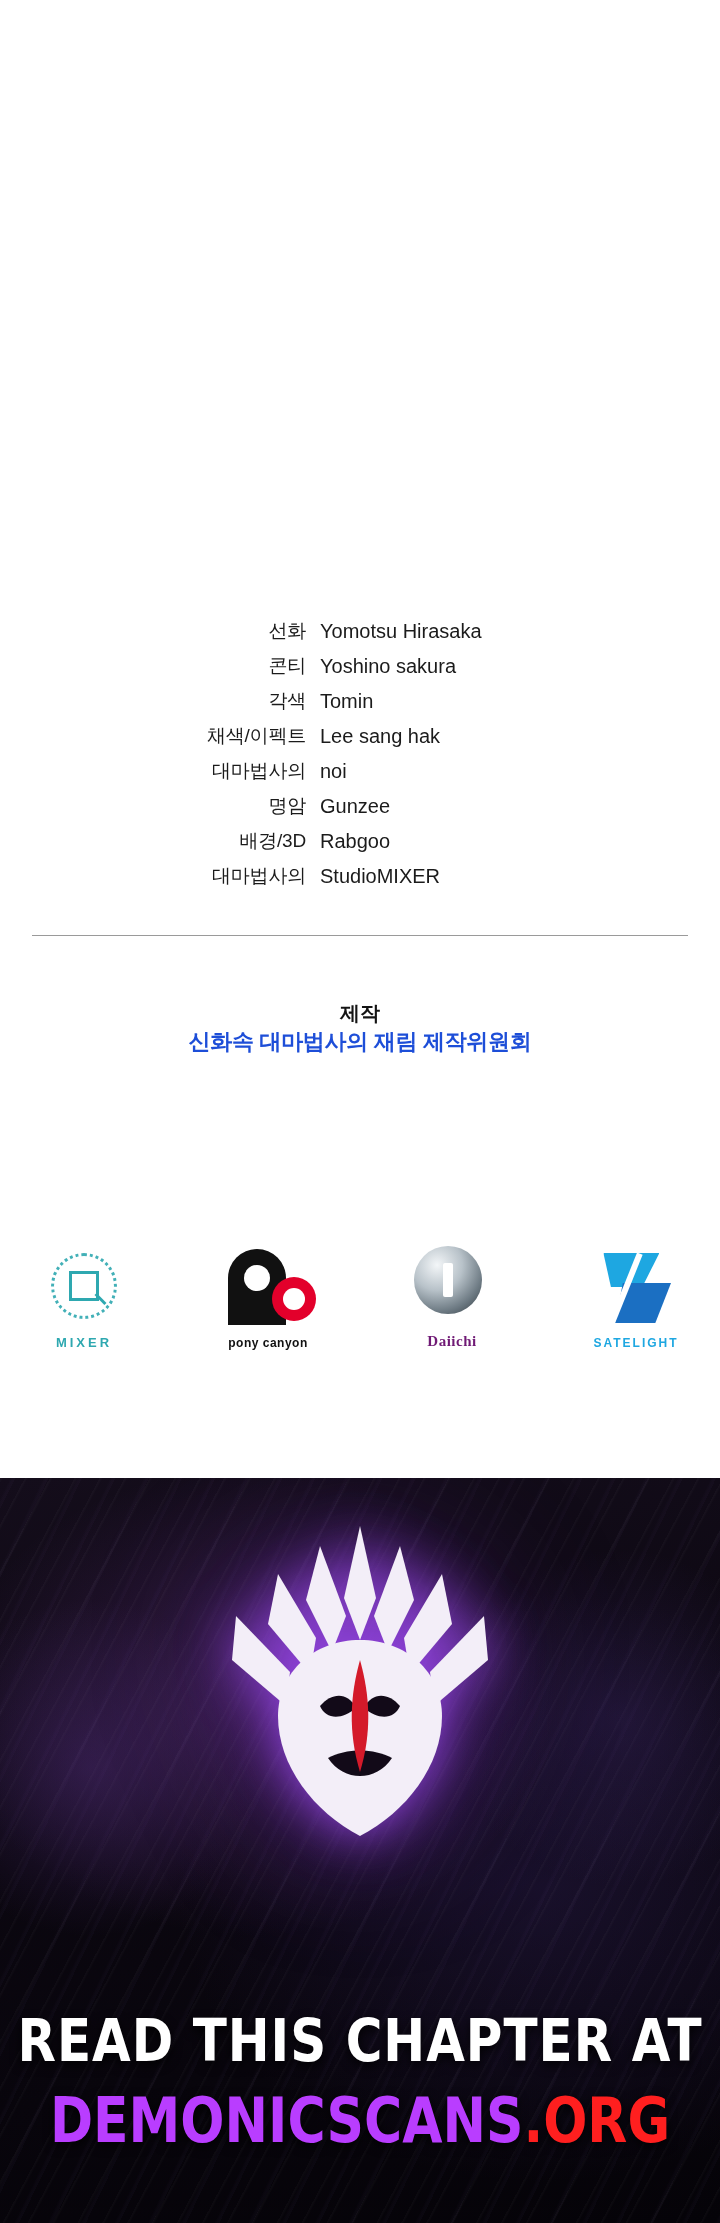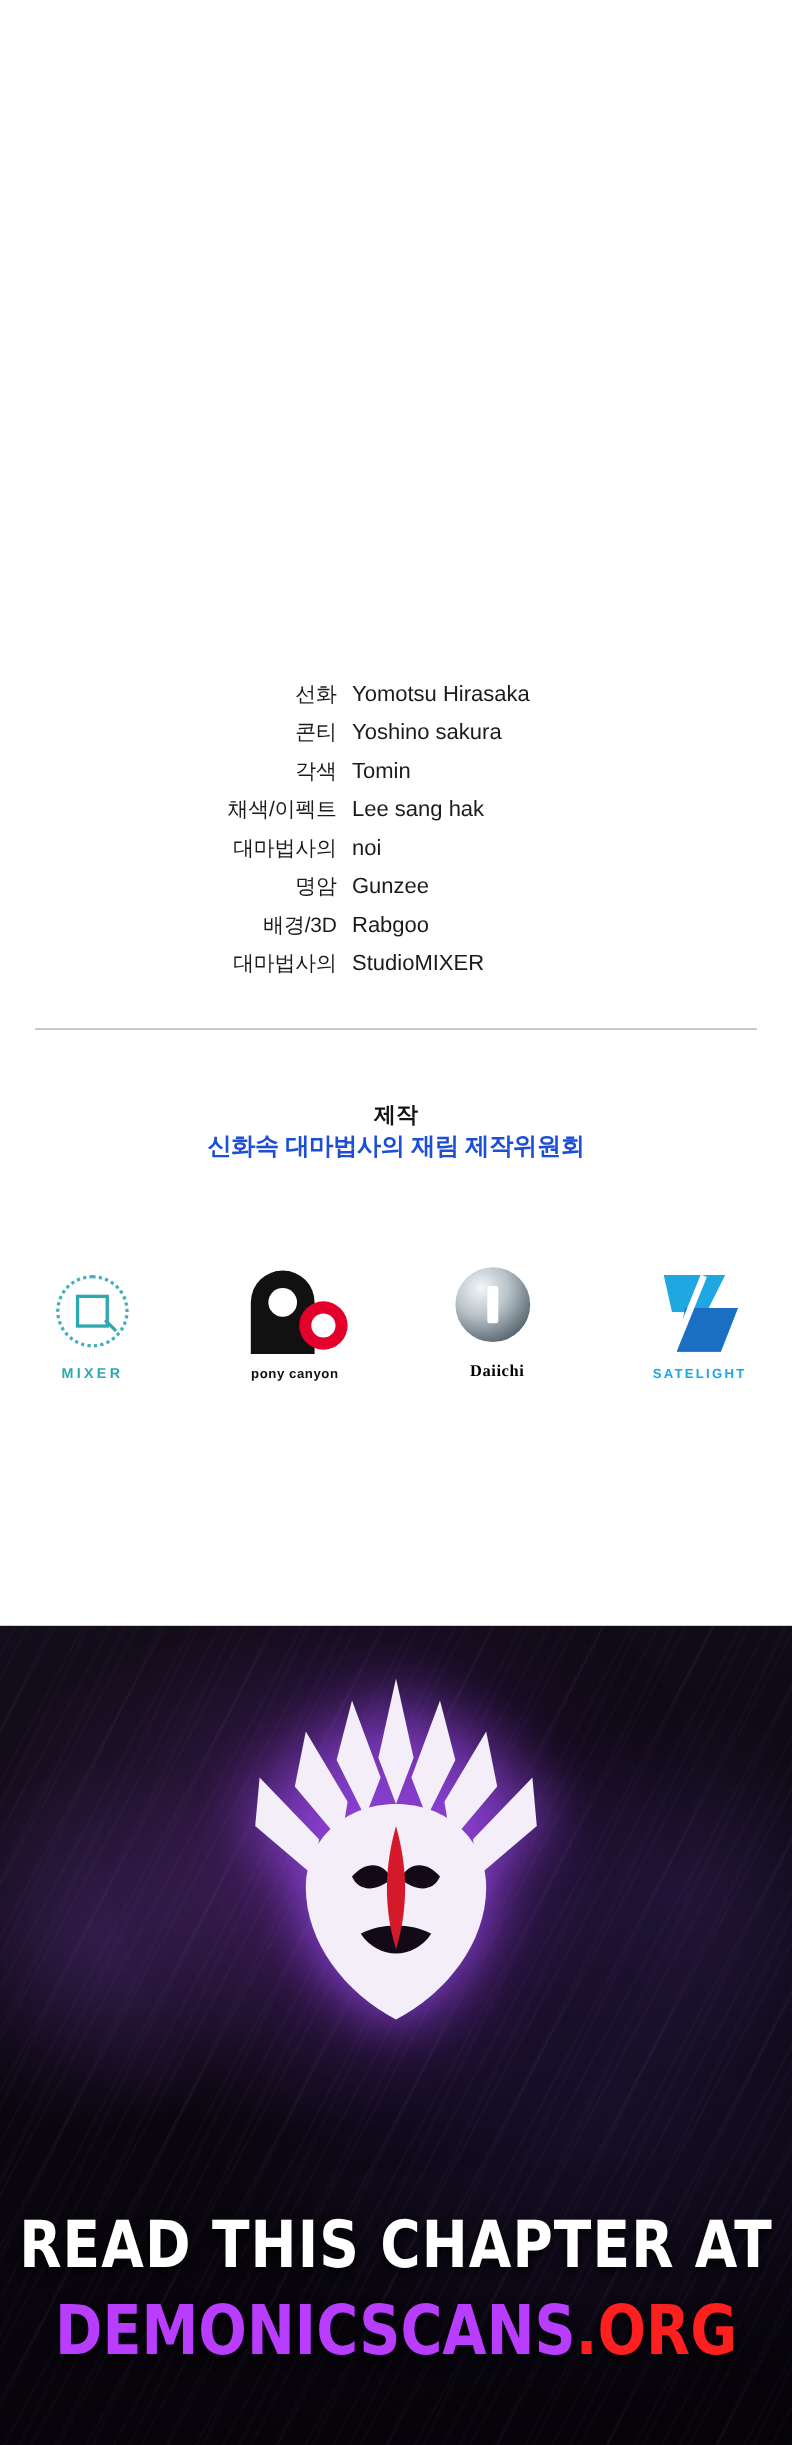--- a/index.html
+++ b/index.html
@@ -70,21 +70,21 @@
   .production-committee {
     font-size: 22px;
     font-weight: bold;
     color: #1d4ed8;
     letter-spacing: -0.3px;
   }
 
   
   .logos {
     position: absolute;
-    top: 1126px;
+    top: 1220px;
     left: 0;
     width: 720px;
     display: flex;
     justify-content: center;
     align-items: flex-end;
     gap: 56px;
   }
   .logo {
     width: 128px;
     height: 130px;
@@ -169,21 +169,21 @@
     display: flex; align-items: center; justify-content: center;
     position: relative;
   }
   .daiichi-ball::after {
     content:"";
     position: absolute;
     width: 10px; height: 34px;
     background: #fff;
     border-radius: 2px;
   }
-  .daiichi-text { color: #000000; letter-spacing: 0.5px; font-size: 15px; font-family: "Liberation Serif", serif; text-align: center; }
+  .daiichi-text { color: #701a75; letter-spacing: 0.5px; font-size: 15px; font-family: "Liberation Serif", serif; text-align: center; }
 
   
   .sat-mark { width: 86px; height: 80px; position: relative; }
   .sat-shape-a, .sat-shape-b {
     position: absolute;
     background: #1ea7e1;
   }
   .sat-shape-a {
     left: 8px; top: 6px;
     width: 56px; height: 34px;

